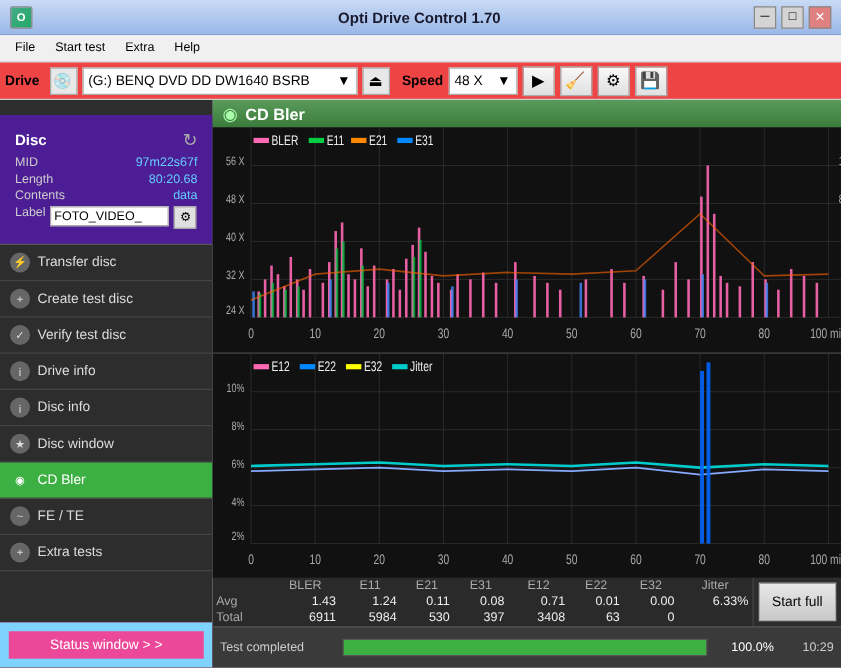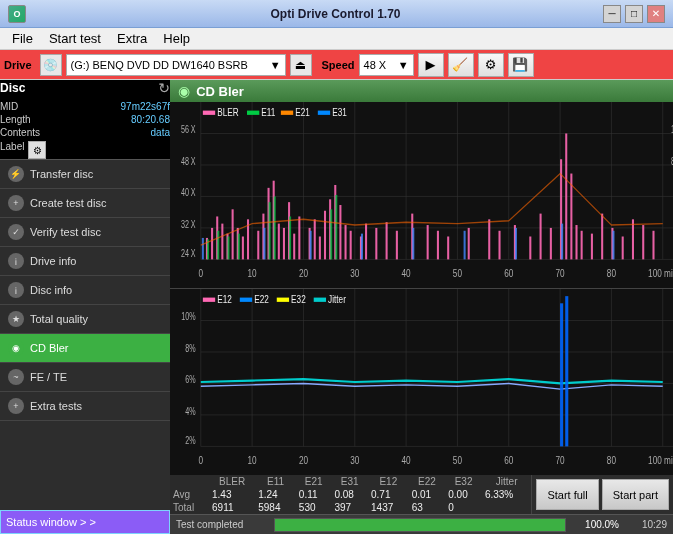--- a/index.html
+++ b/index.html
@@ -6,85 +6,85 @@
     body { font-family: 'Segoe UI', Tahoma, sans-serif; font-size: 11px; background: #f0f0f0; width: 673px; height: 534px; overflow: hidden; }
 
     
     .title-bar { background: linear-gradient(to bottom, #c8daf5, #9bb8e8); height: 28px; display: flex; align-items: center; justify-content: space-between; padding: 0 8px; border-bottom: 1px solid #7a9fd4; }
     .title-bar-title { flex: 1; text-align: center; font-size: 12px; font-weight: bold; color: #1a1a2e; }
     .title-bar-controls { display: flex; gap: 4px; }
     .title-btn { width: 18px; height: 18px; border: 1px solid #888; background: #d4d4d4; display: flex; align-items: center; justify-content: center; font-size: 10px; cursor: pointer; }
 
     
     .menu-bar { background: #f0f0f0; height: 22px; display: flex; align-items: center; padding: 0 4px; border-bottom: 1px solid #ccc; }
-    .menu-item { padding: 2px 8px; font-size: 13px; cursor: pointer; color: #000; }
+    .menu-item { padding: 2px 8px; font-size: 10px; cursor: pointer; color: #000; }
 
     
     .drive-bar { background: #ef4444; height: 30px; display: flex; align-items: center; padding: 0 4px; border-bottom: 1px solid #ccc; gap: 4px; }
     .drive-label { font-size: 11px; font-weight: bold; margin-right: 4px; }
     .drive-select { display: flex; align-items: center; background: white; border: 1px solid #aaa; height: 22px; padding: 0 4px; min-width: 220px; font-size: 11px; }
     .drive-icon { width: 22px; height: 22px; border: 1px solid #aaa; background: #e8e8e8; display: flex; align-items: center; justify-content: center; font-size: 12px; }
     .speed-label { font-size: 11px; font-weight: bold; margin-left: 6px; }
     .speed-select { background: white; border: 1px solid #aaa; height: 22px; padding: 0 4px; font-size: 11px; min-width: 55px; display: flex; align-items: center; }
     .toolbar-btn { width: 26px; height: 24px; border: 1px solid #aaa; background: linear-gradient(to bottom, #f8f8f8, #e0e0e0); display: flex; align-items: center; justify-content: center; font-size: 13px; cursor: pointer; }
 
     
     .main-layout { display: flex; height: calc(534px - 28px - 22px - 30px); }
 
     
     .left-panel { width: 170px; background: #2d2d2d; display: flex; flex-direction: column; flex-shrink: 0; }
 
     
-    .disc-section { background: #000000; padding: 0; border-bottom: 1px solid #555; }
+    .disc-section { background: #4c1d95; padding: 12px; border-bottom: 1px solid #555; margin-top: 12px; }
     .disc-header { display: flex; align-items: center; justify-content: space-between; margin-bottom: 4px; }
     .disc-title { color: white; font-size: 12px; font-weight: bold; }
     .disc-icon { color: #aaa; font-size: 14px; cursor: pointer; }
     .disc-row { display: flex; justify-content: space-between; padding: 1px 0; }
     .disc-key { color: #ccc; font-size: 10px; }
     .disc-val { color: #6cf; font-size: 10px; }
     .disc-label-row { display: flex; gap: 4px; margin-top: 2px; }
     .disc-label-input { background: white; border: 1px solid #aaa; height: 16px; font-size: 10px; padding: 0 2px; width: 95px; }
     .disc-label-btn { width: 18px; height: 18px; border: 1px solid #aaa; background: #e0e0e0; display: flex; align-items: center; justify-content: center; font-size: 10px; cursor: pointer; }
 
     
     .nav-item { display: flex; align-items: center; gap: 6px; padding: 6px 8px; color: #ddd; cursor: pointer; border-bottom: 1px solid #444; }
     .nav-item.active { background: #3cb043; color: white; }
     .nav-icon { width: 16px; height: 16px; border-radius: 50%; display: flex; align-items: center; justify-content: center; font-size: 9px; flex-shrink: 0; }
     .nav-icon.green { background: #3cb043; }
     .nav-icon.gray { background: #666; }
     .nav-label { font-size: 11px; }
 
     
-    .status-window-btn { margin-top: auto; background: #8b5cf6; border: 1px solid #7dd3fc; color: white; text-align: left; padding: 5px; font-size: 11px; cursor: pointer; }
+    .status-window-btn { margin-top: auto; background: #ec4899; border: 7px solid #7dd3fc; color: white; text-align: center; padding: 5px; font-size: 11px; cursor: pointer; }
 
     
     .right-panel { flex: 1; background: #2a2a2a; display: flex; flex-direction: column; overflow: hidden; }
 
     
     .chart-header { background: linear-gradient(to bottom, #5a9a5a, #3a7a3a); padding: 3px 8px; display: flex; align-items: center; gap: 6px; }
     .chart-title { color: white; font-size: 13px; font-weight: bold; }
     .chart-icon { color: #aaffaa; font-size: 14px; }
 
     
     .charts-container { flex: 1; display: flex; flex-direction: column; padding: 0; background: #1a1a1a; }
 
     
     .chart-top { flex: 1; position: relative; border-bottom: 1px solid #444; }
     .chart-bottom { flex: 1; position: relative; }
     .stats-table { width: 100%; border-collapse: collapse; font-size: 10px; }
     .stats-table th { color: #aaa; text-align: center; padding: 1px 3px; font-weight: normal; }
-    .stats-table td { color: #eee; text-align: left; padding: 1px 3px; }
+    .stats-table td { color: #eee; text-align: right; padding: 1px 3px; }
     .stats-table .row-label { color: #aaa; text-align: left; }
 
     
     .bottom-buttons { display: flex; flex-direction: row; gap: 3px; padding: 4px; background: #2d2d2d; border-left: 1px solid #444; }
     .chart-btn { background: linear-gradient(to bottom, #e8e8e8, #c8c8c8); border: 1px solid #aaa; padding: 4px 10px; font-size: 11px; cursor: pointer; white-space: nowrap; }
 
     
-    .progress-bar-area { background: #3a3a3a; height: 20px; display: flex; align-items: center; padding: 4px 6px; gap: 8px; border-top: 1px solid #555; }
+    .progress-bar-area { background: #3a3a3a; height: 20px; display: flex; align-items: center; padding: 16px 6px; gap: 8px; border-top: 1px solid #555; }
     .progress-label { color: #ccc; font-size: 10px; min-width: 90px; }
     .progress-bar-container { flex: 1; height: 14px; background: #1a1a1a; border: 1px solid #555; position: relative; }
     .progress-bar-fill { height: 100%; background: #3cb043; }
     .progress-percent { color: white; font-size: 10px; min-width: 45px; text-align: right; }
     .progress-time { color: #ccc; font-size: 10px; min-width: 40px; text-align: right; }
 
     
     .stats-buttons-row { display: flex; align-items: stretch; }
     .stats-area { flex: 1; }
 
@@ -147,20 +147,21 @@
       <div class="disc-row">
         <span class="disc-key">Length</span>
         <span class="disc-val">80:20.68</span>
       </div>
       <div class="disc-row">
         <span class="disc-key">Contents</span>
         <span class="disc-val">data</span>
       </div>
       <div class="disc-label-row">
         <span class="disc-key">Label</span>
+        <input class="disc-label-input" type="text" value="FOTO_VIDEO_" style="">
         <div class="disc-label-btn">⚙</div>
       </div>
     </div>
 
     <div class="nav-item">
       <div class="nav-icon gray">⚡</div>
       <span class="nav-label">Transfer disc</span>
     </div>
     <div class="nav-item">
       <div class="nav-icon gray">+</div>
@@ -173,21 +174,21 @@
     <div class="nav-item">
       <div class="nav-icon gray">ℹ</div>
       <span class="nav-label">Drive info</span>
     </div>
     <div class="nav-item">
       <div class="nav-icon gray">ℹ</div>
       <span class="nav-label">Disc info</span>
     </div>
     <div class="nav-item">
       <div class="nav-icon gray">★</div>
-      <span class="nav-label">Total quality</span>
+      <span class="nav-label">Disc window</span>
     </div>
     <div class="nav-item active">
       <div class="nav-icon green">◉</div>
       <span class="nav-label">CD Bler</span>
     </div>
     <div class="nav-item">
       <div class="nav-icon gray">~</div>
       <span class="nav-label">FE / TE</span>
     </div>
     <div class="nav-item">
@@ -430,31 +431,30 @@
               <td>0.01</td>
               <td>0.00</td>
               <td>6.33%</td>
             </tr>
             <tr>
               <td class="row-label">Total</td>
               <td>6911</td>
               <td>5984</td>
               <td>530</td>
               <td>397</td>
-              <td>1437</td>
+              <td>3408</td>
               <td>63</td>
               <td>0</td>
               <td></td>
             </tr>
           </tbody>
         </table>
       </div>
       <div class="bottom-buttons">
         <button class="chart-btn">Start full</button>
-        <button class="chart-btn">Start part</button>
       </div>
     </div>
 
     <div class="progress-bar-area">
       <span class="progress-label">Test completed</span>
       <div class="progress-bar-container">
         <div class="progress-bar-fill" style="width: 100%"></div>
       </div>
       <span class="progress-percent">100.0%</span>
       <span class="progress-time">10:29</span>

